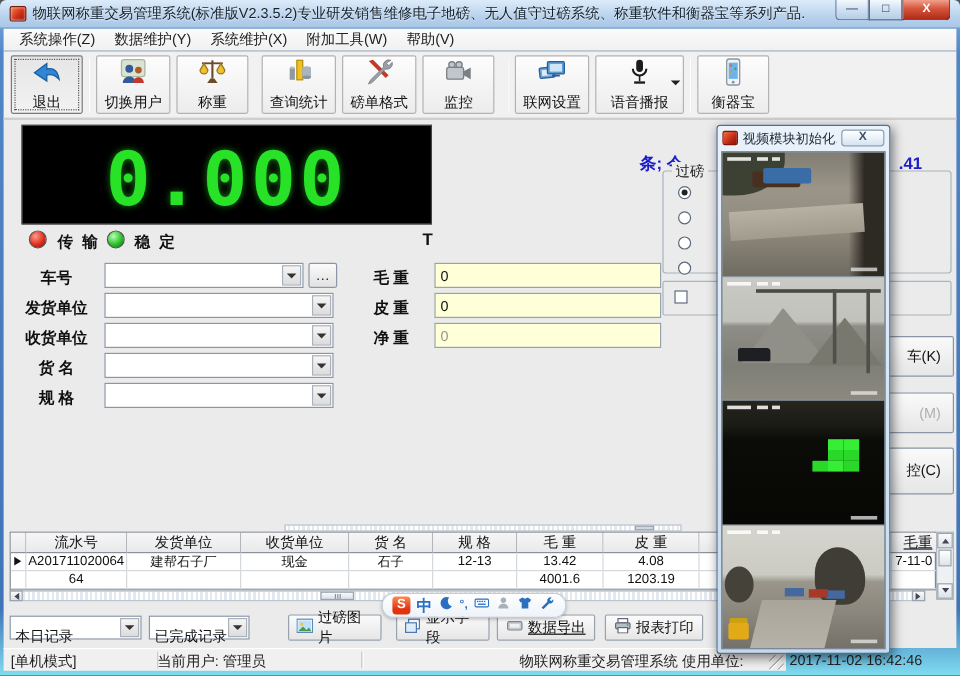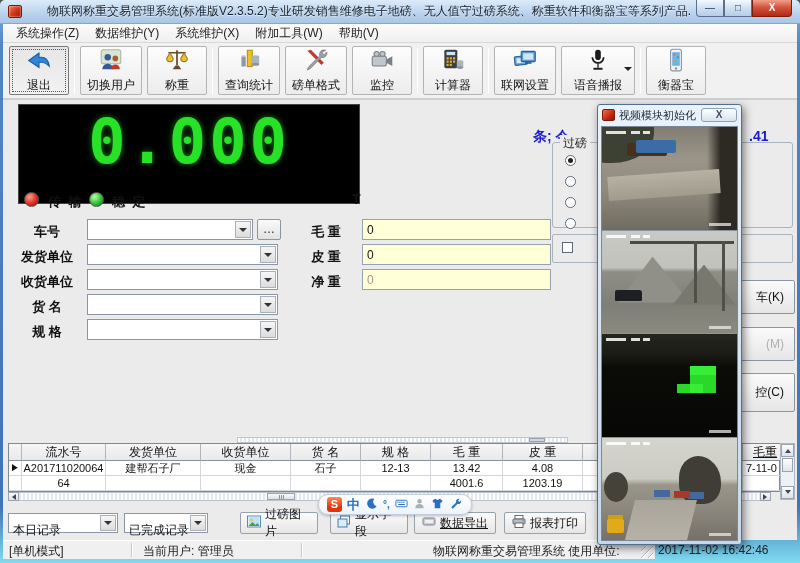--- a/index.html
+++ b/index.html
@@ -5,43 +5,43 @@
   html,body{margin:0;padding:0;background:#555;}
   *{box-sizing:border-box;font-family:"Liberation Sans",sans-serif;}
   .screen{position:relative;width:800px;height:563px;overflow:hidden;
     background:linear-gradient(180deg,#7fb5e6 0%,#4f86c6 8%,#3f74b8 90%,#7fdcf0 100%);
     border-radius:5px 5px 0 0;}
   
   .titlebar{position:absolute;left:0;top:0;width:800px;height:24px;display:flex;align-items:center;
     padding:0 8px;gap:5px;background:linear-gradient(#dcebfa,#b9d2ec 60%,#a8c6e6);border-bottom:1px solid #87a6c9;border-radius:5px 5px 0 0;}
   .app-icon{width:14px;height:13px;border:1px solid #7a1808;border-radius:2px;
     background:linear-gradient(135deg,#f08050 0%,#d03018 55%,#901808 100%);box-shadow:inset 0 0 2px #ffd;}
-  .title-text{font-size:12px;color:#14202c;white-space:nowrap;overflow:hidden;text-shadow:0 1px 1px rgba(255,255,255,.7);margin-left:20px;}
+  .title-text{font-size:12px;color:#14202c;white-space:nowrap;overflow:hidden;text-shadow:0 1px 1px rgba(255,255,255,.7);}
   .win-controls{position:absolute;top:0;right:8px;display:flex;}
   .wc{width:28px;height:17px;border:1px solid #5a6f8c;border-top:none;font-size:10px;line-height:15px;
     text-align:center;color:#1c3450;background:linear-gradient(#f4f9fe,#cfe0f2 50%,#b6cde6);}
   .wc.min{border-radius:0 0 0 4px;}
   .wc.close{width:40px;border-radius:0 0 4px 0;color:#fff;
     background:linear-gradient(#f2a08c,#d4553c 45%,#b02a16);border-color:#7c1c0c;font-weight:bold;}
   .menubar{position:absolute;left:3px;top:24px;width:794px;height:19px;background:linear-gradient(#fbfbfb,#f0f0f0);
     display:flex;align-items:center;padding:0 6px;gap:2px;border-bottom:1px solid #d8d8d8;}
   .menu-item{font-size:12px;color:#222;padding:1px 7px;}
   .toolbar{position:absolute;left:3px;top:43px;width:794px;height:57px;background:#f1f1f1;
     border-bottom:2px solid #cfcfcf;display:flex;align-items:center;padding:0 6px;gap:5px;}
   .tbtn{min-width:60px;height:49px;display:flex;flex-direction:column;align-items:center;justify-content:center;
     gap:1px;font-size:12px;color:#111;background:linear-gradient(#fdfdfd,#ececec);
     border:1px solid #b3b3b3;border-radius:2px;padding:2px 6px;position:relative;}
   .tbtn.pressed{background:linear-gradient(#e6e6e6,#f2f2f2);border:1px solid #7a7a7a;outline:1px dotted #555;outline-offset:-4px;}
   .tbtn svg{width:26px;height:26px;}
   .tsep{width:1px;height:46px;background:#d2d2d2;border-right:1px solid #fff;}
   .tb-caret{position:absolute;right:2px;top:20px;width:0;height:0;border:4px solid transparent;border-top-color:#222;}
   .client{position:absolute;left:3px;top:100px;width:794px;height:440px;background:#ebebeb;}
   
-  .display{position:absolute;left:18px;top:104px;width:342px;height:100px;background:#000;
-    border:1px solid #444;display:flex;align-items:flex-start;justify-content:center;}
+  .display{position:absolute;left:18px;top:104px;width:342px;height:83px;background:#000;
+    border:1px solid #444;display:flex;align-items:flex-end;justify-content:center;}
   .display span{font-family:"DejaVu Sans Mono",monospace;font-weight:bold;font-size:62px;color:#27e227;
     letter-spacing:3px;text-shadow:0 0 6px rgba(40,230,40,.55);}
   .led{position:absolute;width:15px;height:15px;border-radius:50%;border:1px solid #555;}
   .led.red{background:radial-gradient(circle at 35% 30%,#ff9a8a,#e03020 55%,#801008);}
   .led.green{background:radial-gradient(circle at 35% 30%,#b8ffb0,#30c030 55%,#0a7010);}
   .led-label{position:absolute;font-size:13px;font-weight:bold;color:#111;letter-spacing:2px;}
   .unit-t{position:absolute;left:352px;top:191px;font-size:14px;font-weight:bold;color:#111;}
   
   .flabel{position:absolute;width:74px;text-align:center;font-size:13px;font-weight:bold;color:#101010;}
   .combo{position:absolute;height:21px;background:#fff;border:1px solid #8a96a6;}
@@ -235,40 +235,20 @@
     <div class="tbtn">
       <span><svg viewBox="0 0 24 24">
             <circle cx="7" cy="6.5" r="2.4" fill="#c0c6cc" stroke="#7a8086"></circle>
             <circle cx="12.5" cy="6.5" r="2.4" fill="#c0c6cc" stroke="#7a8086"></circle>
             <rect x="3" y="8.5" width="13" height="9" rx="1.5" fill="#c0c6cc" stroke="#7a8086"></rect>
             <path d="M16 11.5 l5.5-3 v9 l-5.5-3z" fill="#7a8086"></path>
           </svg></span>
       <span>监控</span>
     </div>
     <div class="tsep"></div>
-    <div class="tbtn">
-      <span><svg viewBox="0 0 24 24">
-            <rect x="4" y="2.5" width="12" height="17" rx="1.5" fill="#3a3f4a"></rect>
-            <rect x="6" y="4.5" width="8" height="3" fill="#cfe3ee"></rect>
-            <g fill="#e8b020">
-              <rect x="6" y="9.5" width="2" height="2"></rect>
-              <rect x="9" y="9.5" width="2" height="2"></rect>
-              <rect x="12" y="9.5" width="2" height="2"></rect>
-              <rect x="6" y="12.5" width="2" height="2"></rect>
-              <rect x="9" y="12.5" width="2" height="2"></rect>
-              <rect x="12" y="12.5" width="2" height="2"></rect>
-              <rect x="6" y="15.5" width="2" height="2"></rect>
-              <rect x="9" y="15.5" width="2" height="2"></rect>
-            </g>
-            <ellipse cx="18.5" cy="13.5" rx="3" ry="1.2" fill="#aab4bc"></ellipse>
-            <rect x="15.5" y="13.5" width="6" height="5.5" fill="#aab4bc"></rect>
-            <ellipse cx="18.5" cy="19" rx="3" ry="1.2" fill="#8a949c"></ellipse>
-          </svg></span>
-      <span>计算器</span>
-    </div>
     <div class="tsep"></div>
     <div class="tbtn">
       <span><svg viewBox="0 0 24 24">
             <g transform="rotate(-6 8 13)">
               <rect x="2.5" y="8.5" width="11.5" height="8" rx="1" fill="#6aa6da" stroke="#2a5d96"></rect>
               <rect x="4.3" y="10.3" width="7.9" height="4.4" fill="#dcecf8"></rect>
             </g>
             <rect x="8.5" y="4" width="13" height="9.5" rx="1" fill="#5b9bd5" stroke="#2a5d96"></rect>
             <rect x="10.3" y="5.8" width="9.4" height="5.9" fill="#cfe6f8"></rect>
             <rect x="12" y="14" width="6" height="1.5" fill="#2a5d96"></rect>
@@ -503,21 +483,21 @@
           <rect x="1" y="4" width="12" height="5" rx="1" fill="#b8bec6" stroke="#667"></rect>
           <rect x="3" y="8" width="8" height="4.5" fill="#fff" stroke="#667"></rect>
           <circle cx="11" cy="5.8" r=".7" fill="#3a7"></circle>
         </svg></span>
     <span>报表打印</span>
   </div>
 
   <div class="statusbar">
     <span class="sp" style="left:6px;">[单机模式]</span>
     <span class="ssep" style="left:128px;"></span>
-    <span class="sp" style="left:140px;">当前用户: 管理员</span>
+    <span class="sp" style="left:128px;">当前用户: 管理员</span>
     <span class="ssep" style="left:298px;"></span>
     <span class="sp" style="left:430px;">物联网称重交易管理系统 使用单位:</span>
     <span class="sp" style="left:655px;">2017-11-02 16:42:46</span>
     <span class="grip"></span>
   </div>
 
   <div class="vwin">
     <div class="vtitle">
       <span class="vicon"></span>
       <span class="vtext">视频模块初始化...</span>

